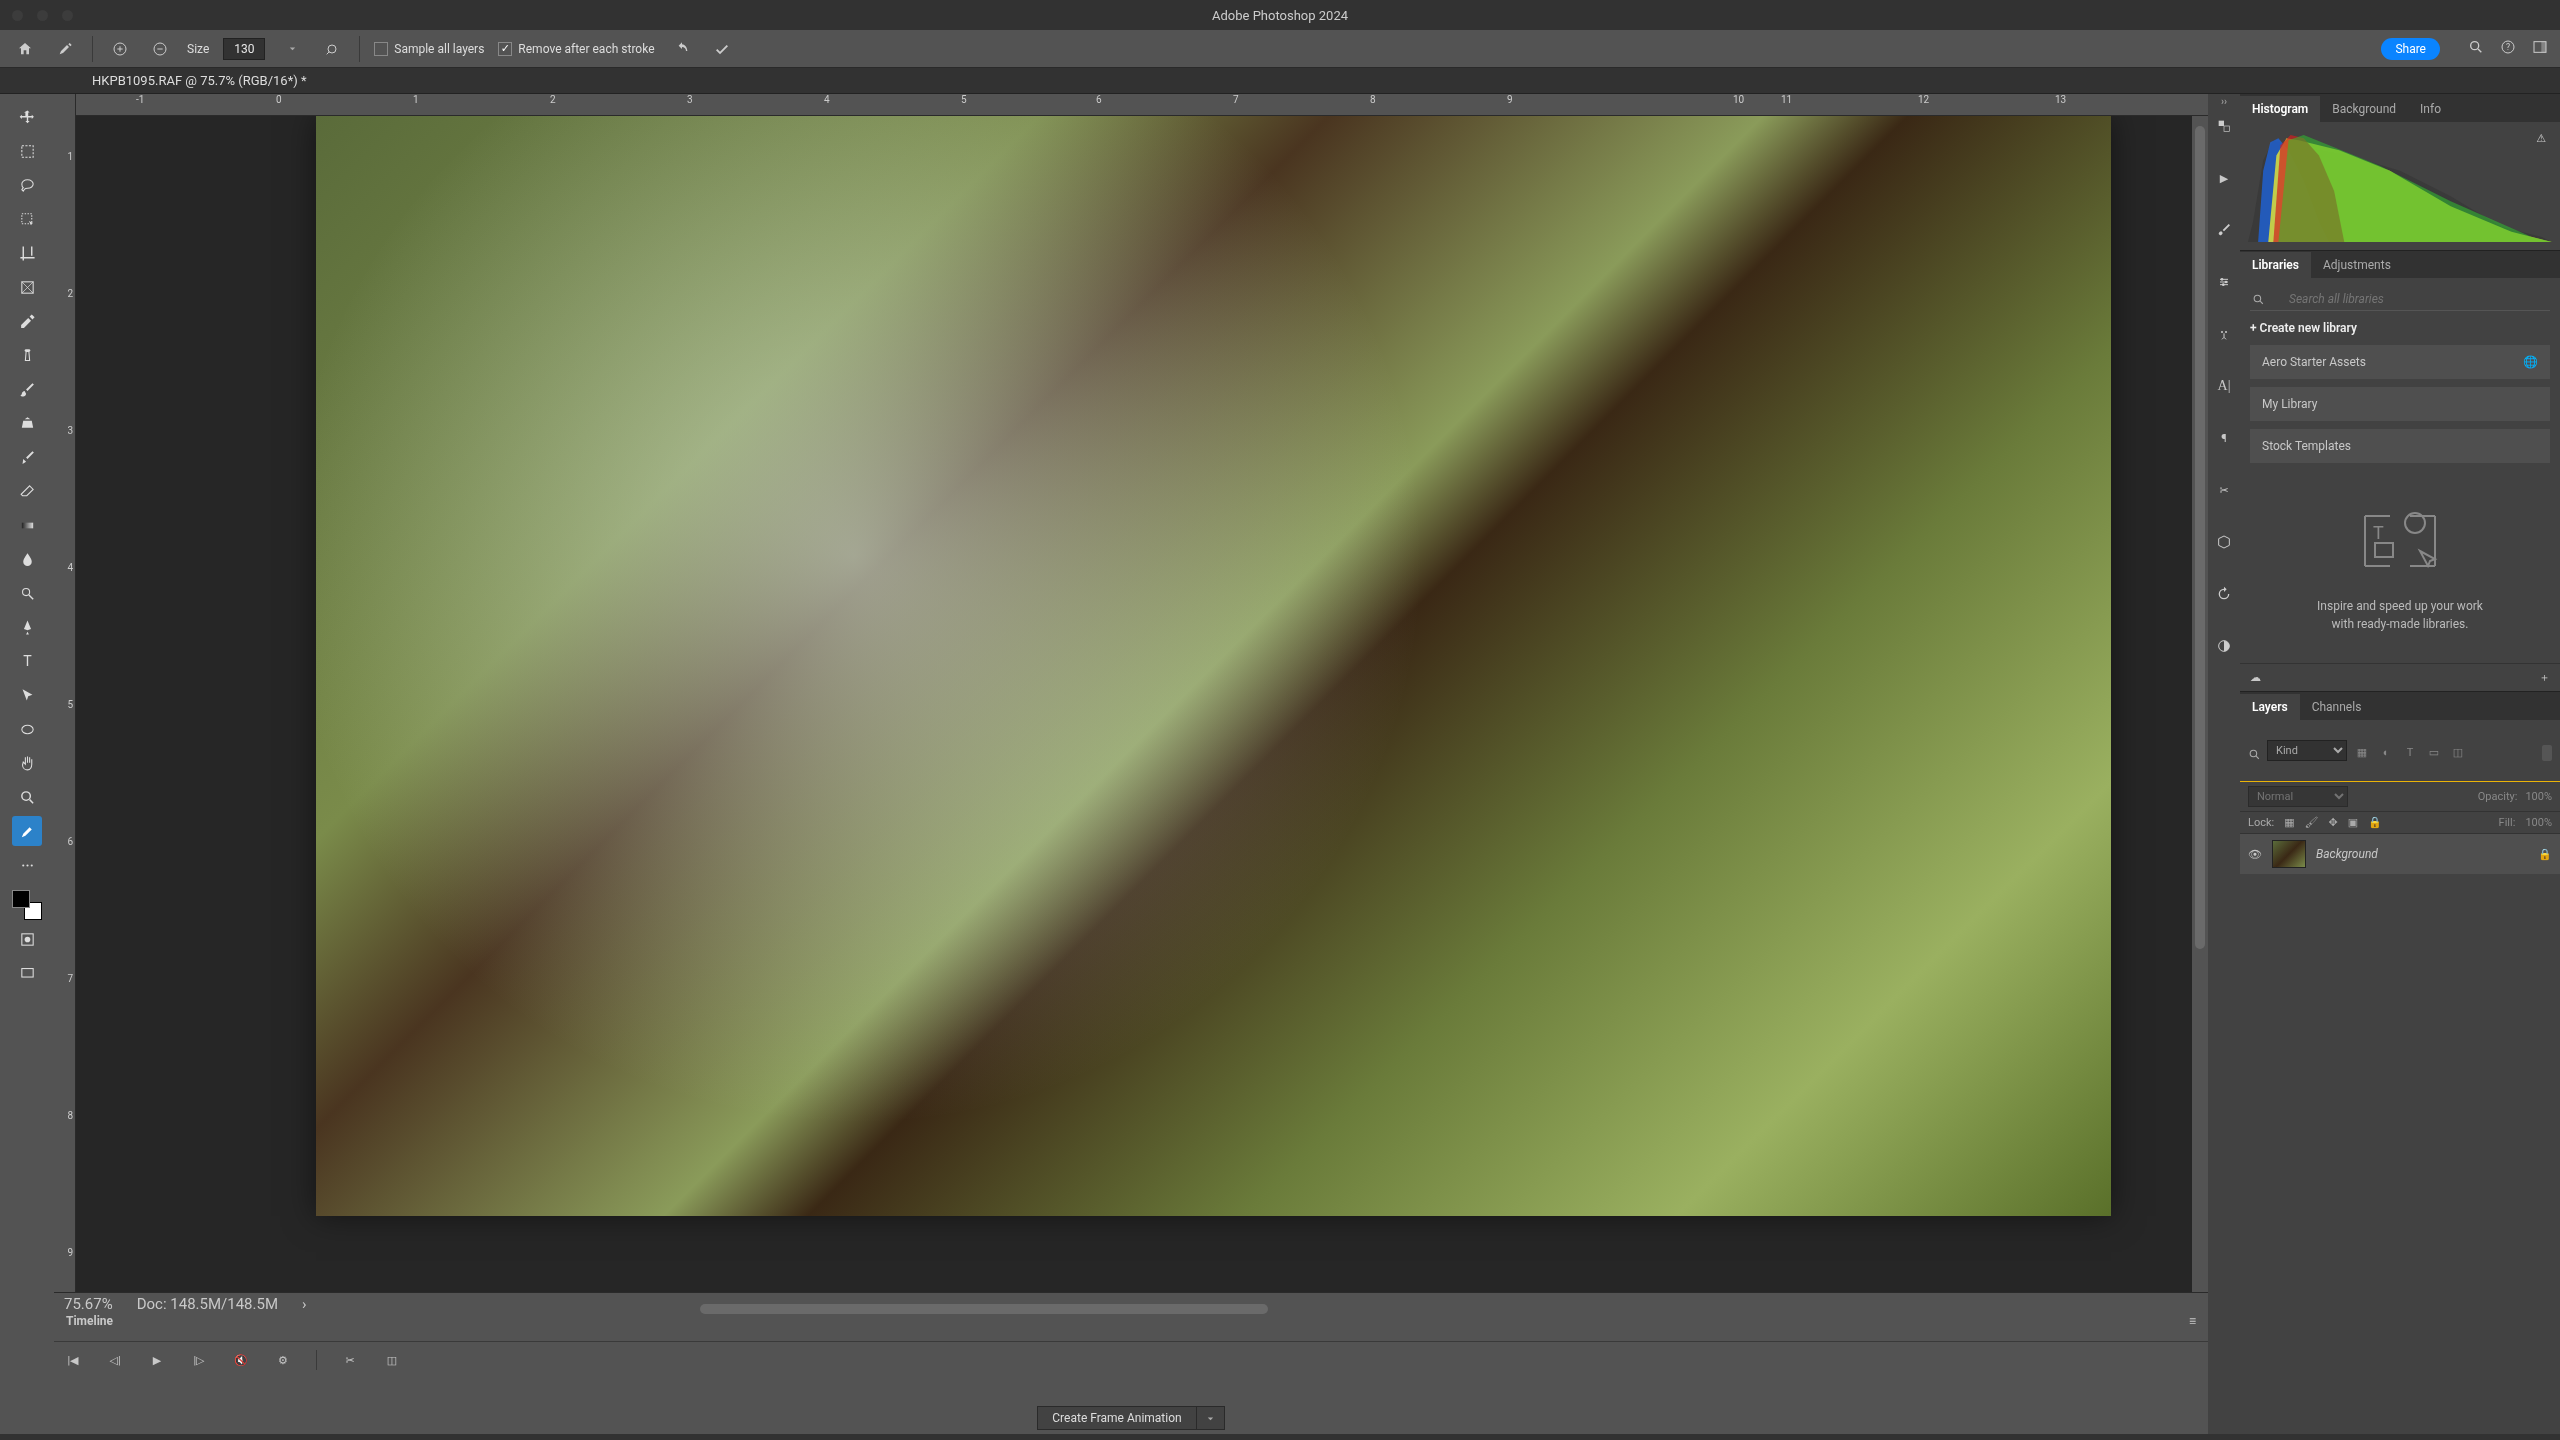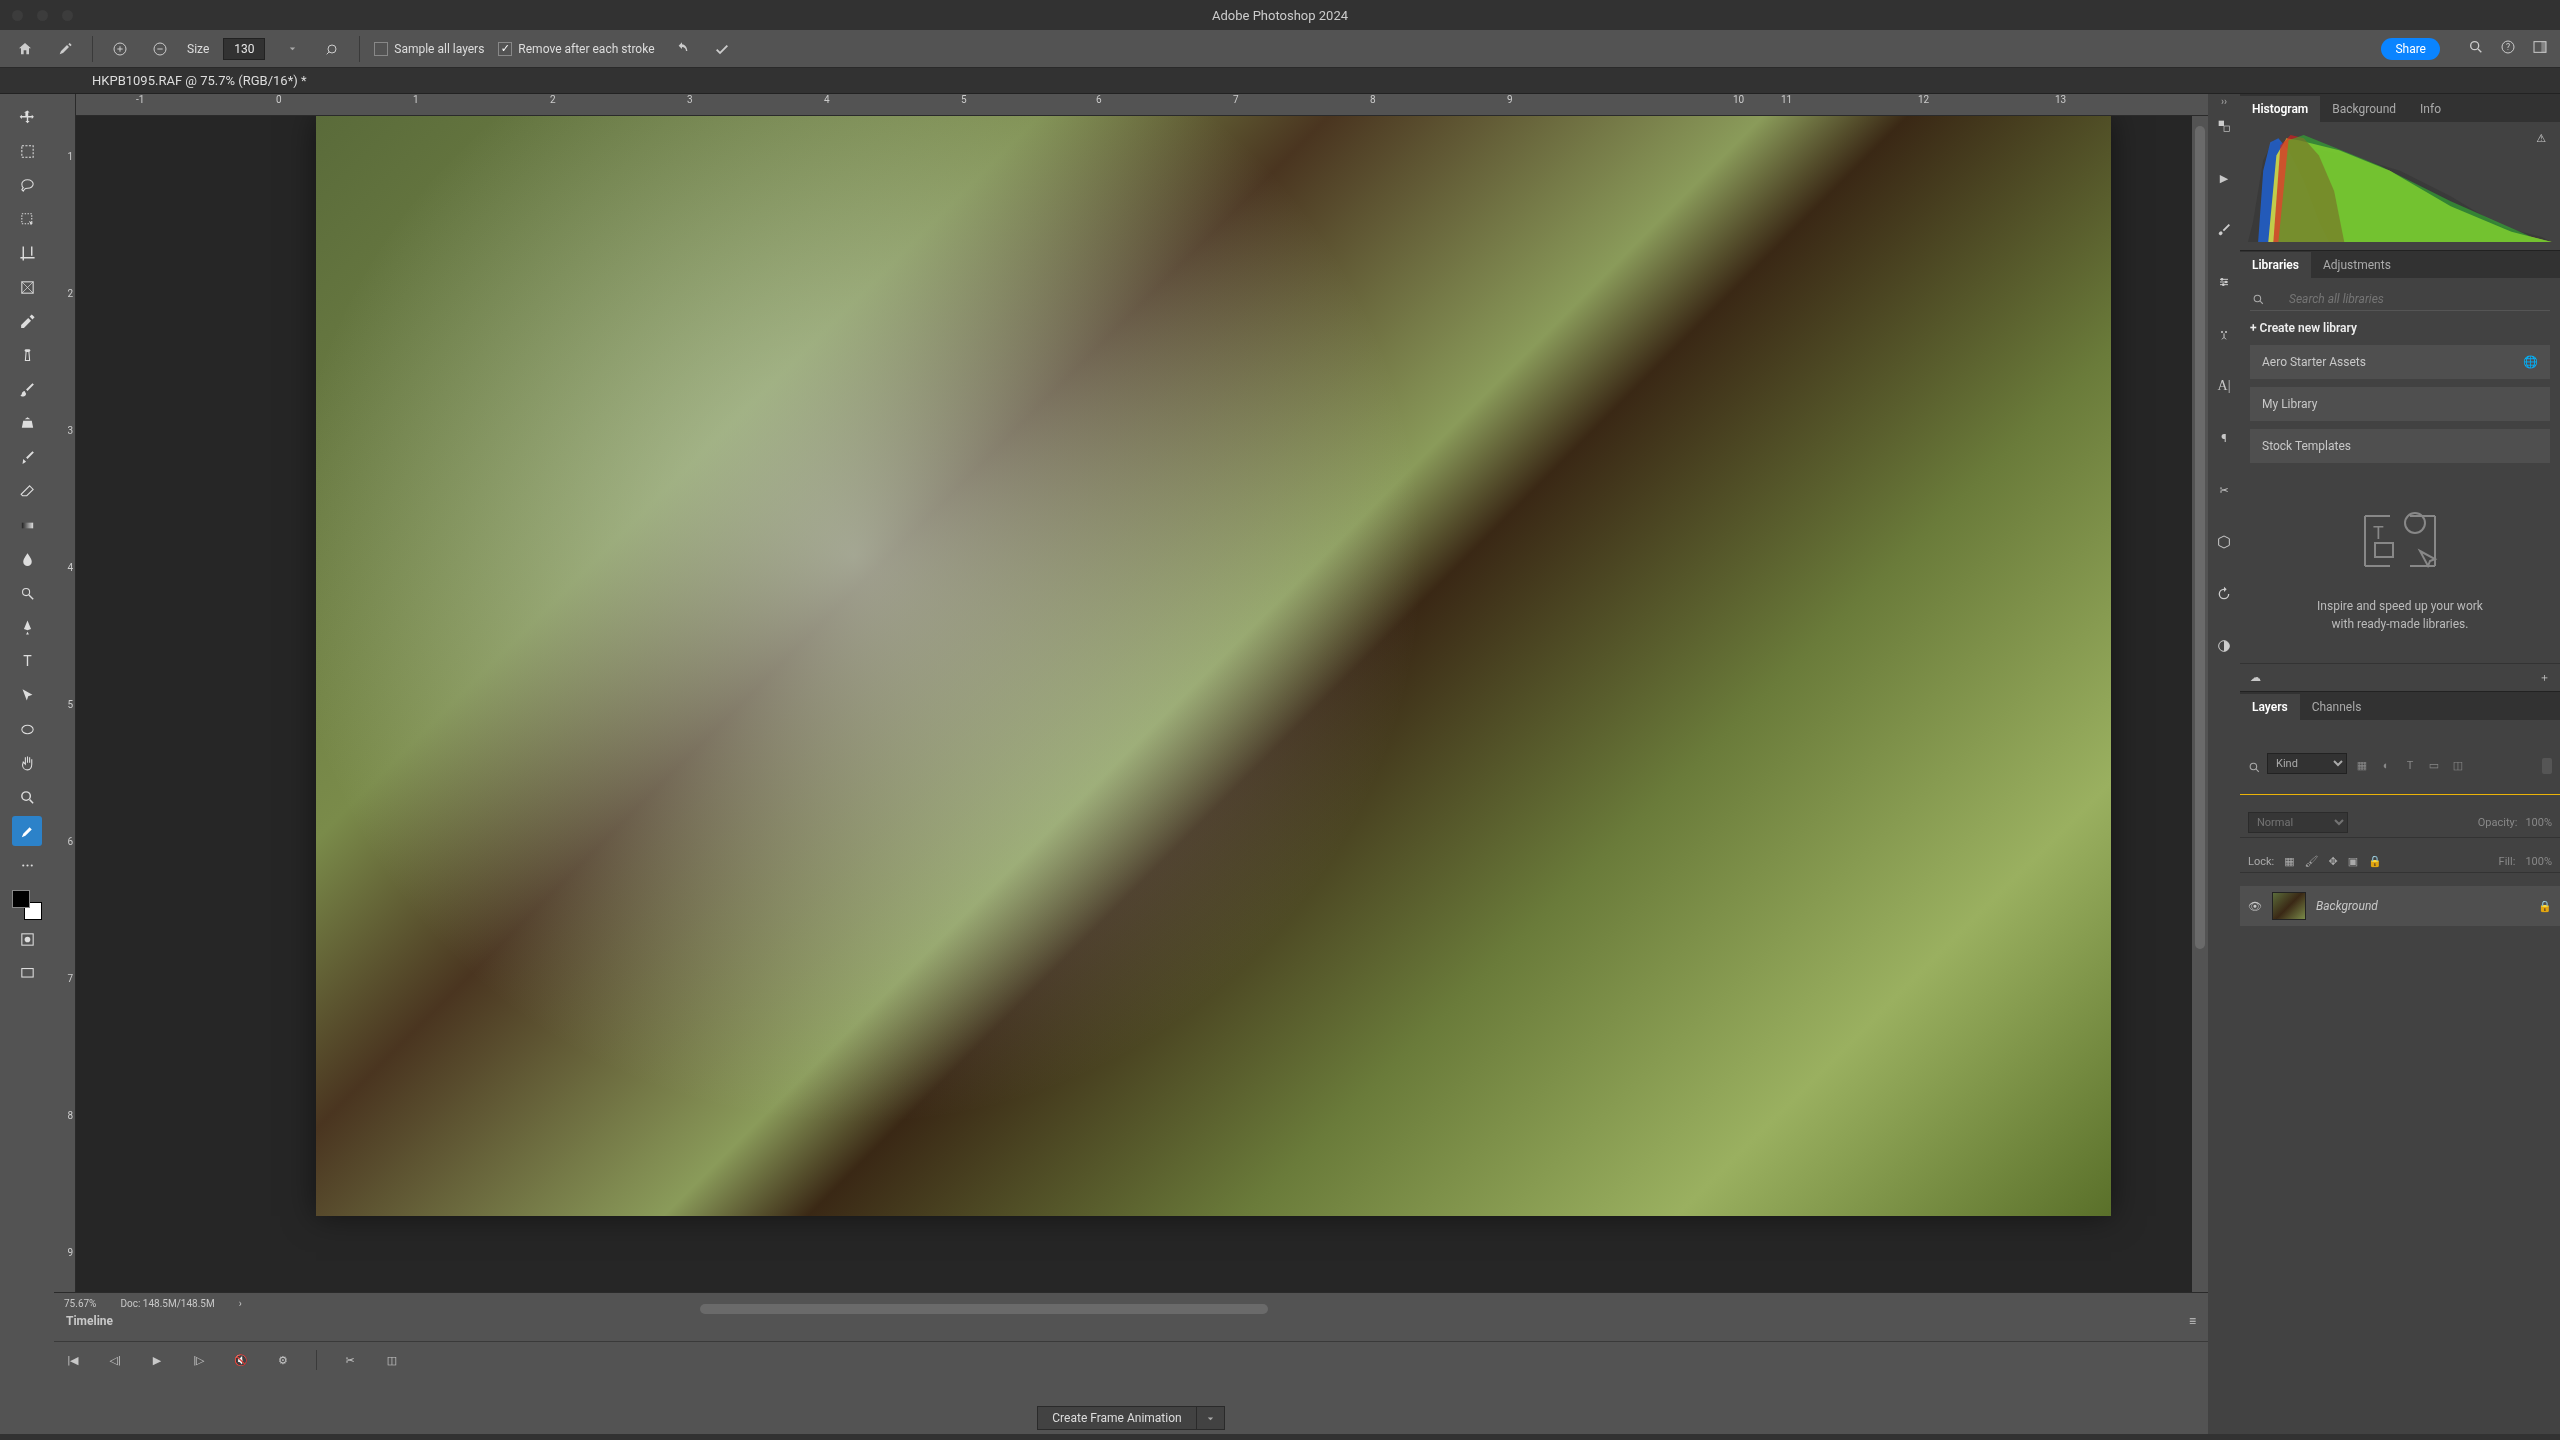--- a/index.html
+++ b/index.html
@@ -36,21 +36,21 @@
 .canvas-body { flex:1; display:flex; }
 .ruler-v { width:22px; background:#535353; display:flex; flex-direction:column; border-right:1px solid #2a2a2a; position:relative; }
 .ruler-v-tick { position:absolute; right:2px; color:#ccc; font-size:10px; }
 .viewport { flex:1; background:#262626; position:relative; overflow:hidden; }
 .image-placeholder { position:absolute; left:240px; top:0; width:1795px; height:1100px; background: 
   radial-gradient(circle at 30% 40%, rgba(220,235,220,0.6), transparent 40%),
   linear-gradient(135deg, #5a6b3a 0%, #7a8b4a 25%, #4a3520 35%, #8a9b5a 50%, #3a2815 55%, #6a7b3a 70%, #9ab060 85%, #5a702a 100%);
   box-shadow: 0 0 30px rgba(0,0,0,0.5); }
 .scrollbar-v { position:absolute; right:0; top:0; width:16px; height:100%; background:#535353; }
 .scrollbar-v-thumb { position:absolute; top:10px; left:3px; width:10px; height:70%; background:#6a6a6a; border-radius:5px; }
-.status-bar { height:22px; background:#535353; display:flex; align-items:center; padding:0 10px; gap:24px; border-top:1px solid #2a2a2a; font-size:10px; }
+.status-bar { height:22px; background:#535353; display:flex; align-items:center; padding:0 10px; gap:24px; border-top:1px solid #2a2a2a; font-size:15px; }
 .hscroll { position:absolute; bottom:0; left:30%; width:568px; height:10px; background:#6a6a6a; border-radius:5px; }
 .timeline-panel { background:#535353; }
 .timeline-hdr { height:28px; display:flex; align-items:flex-start; padding:0 12px; border-bottom:1px solid #3a3a3a; font-size:12px; font-weight:700; }
 .timeline-ctrl { height:36px; display:flex; align-items:center; padding:0 10px; gap:24px; }
 .tl-btn { width:18px; height:18px; display:flex; align-items:center; justify-content:center; cursor:pointer; }
 .timeline-body { height:56px; display:flex; justify-content:center; align-items:flex-end; padding-bottom:4px; }
 .create-anim { background:#424242; border:1px solid #2a2a2a; padding:4px 14px; font-size:12px; color:#ddd; }
 .panels-col { width:32px; background:#424242; display:flex; flex-direction:column; align-items:center; padding-top:22px; gap:32px; }
 .collapse-arrows { position:absolute; top:2px; font-size:10px; color:#aaa; }
 .panel-icon { width:20px; height:20px; cursor:pointer; display:flex; align-items:center; justify-content:center; }
@@ -61,21 +61,21 @@
 .histogram { height:128px; background:#424242; padding:8px; position:relative; }
 .histogram svg { width:100%; height:100%; }
 .hist-warn { position:absolute; top:10px; right:14px; color:#ccc; }
 .lib-search { margin:10px; display:flex; align-items:center; gap:24px; background:#424242; border-bottom:1px solid #555; padding:4px 2px; }
 .lib-search input { background:transparent; border:none; color:#aaa; font-style:italic; font-size:12px; outline:none; flex:1; }
 .create-lib { margin:0 10px 10px; color:#eee; font-size:12px; font-weight:600; cursor:pointer; }
 .lib-item { margin:0 10px 8px; background:#4f4f4f; padding:10px 12px; font-size:12px; display:flex; justify-content:space-between; cursor:pointer; }
 .lib-inspire { text-align:center; padding:30px 20px; color:#bbb; font-size:12px; line-height:1.5; }
 .lib-inspire svg { display:block; margin:0 auto 16px; }
 .lib-footer { height:28px; border-top:1px solid #333; display:flex; align-items:center; padding:0 10px; justify-content:space-between; }
-.layers-panel { flex:1; display:flex; flex-direction:column; border-top:1px solid #222;gap:13px; }
+.layers-panel { flex:1; display:flex; flex-direction:column; border-top:1px solid #222; }
 .layer-filter { display:flex; align-items:flex-end; padding:20px 8px; gap:6px; border-bottom:1px solid #eab308; }
 .layer-filter select { background:#323232; color:#aaa; border:1px solid #222; font-size:11px; padding:2px 4px; width:80px; }
 .filter-icon { width:18px; height:18px; display:flex; align-items:center; justify-content:center; color:#888; cursor:pointer; }
 .blend-row { display:flex; align-items:center; padding:4px 8px; gap:8px; border-bottom:1px solid #333; font-size:11px; }
 .blend-row select { background:#323232; color:#888; border:1px solid #222; font-size:11px; padding:2px 4px; width:100px; }
 .lock-row { display:flex; align-items:center; padding:4px 8px; gap:10px; border-bottom:1px solid #333; font-size:11px; color:#aaa; }
 .layer-list { flex:1; background:#424242; }
 .layer-row { display:flex; align-items:center; padding:6px 8px; gap:10px; background:#4f4f4f; }
 .layer-thumb { width:34px; height:28px; background:linear-gradient(135deg,#5a6b3a,#3a2815,#7a8b4a); border:1px solid #222; }
 .layer-vis { width:14px; }

